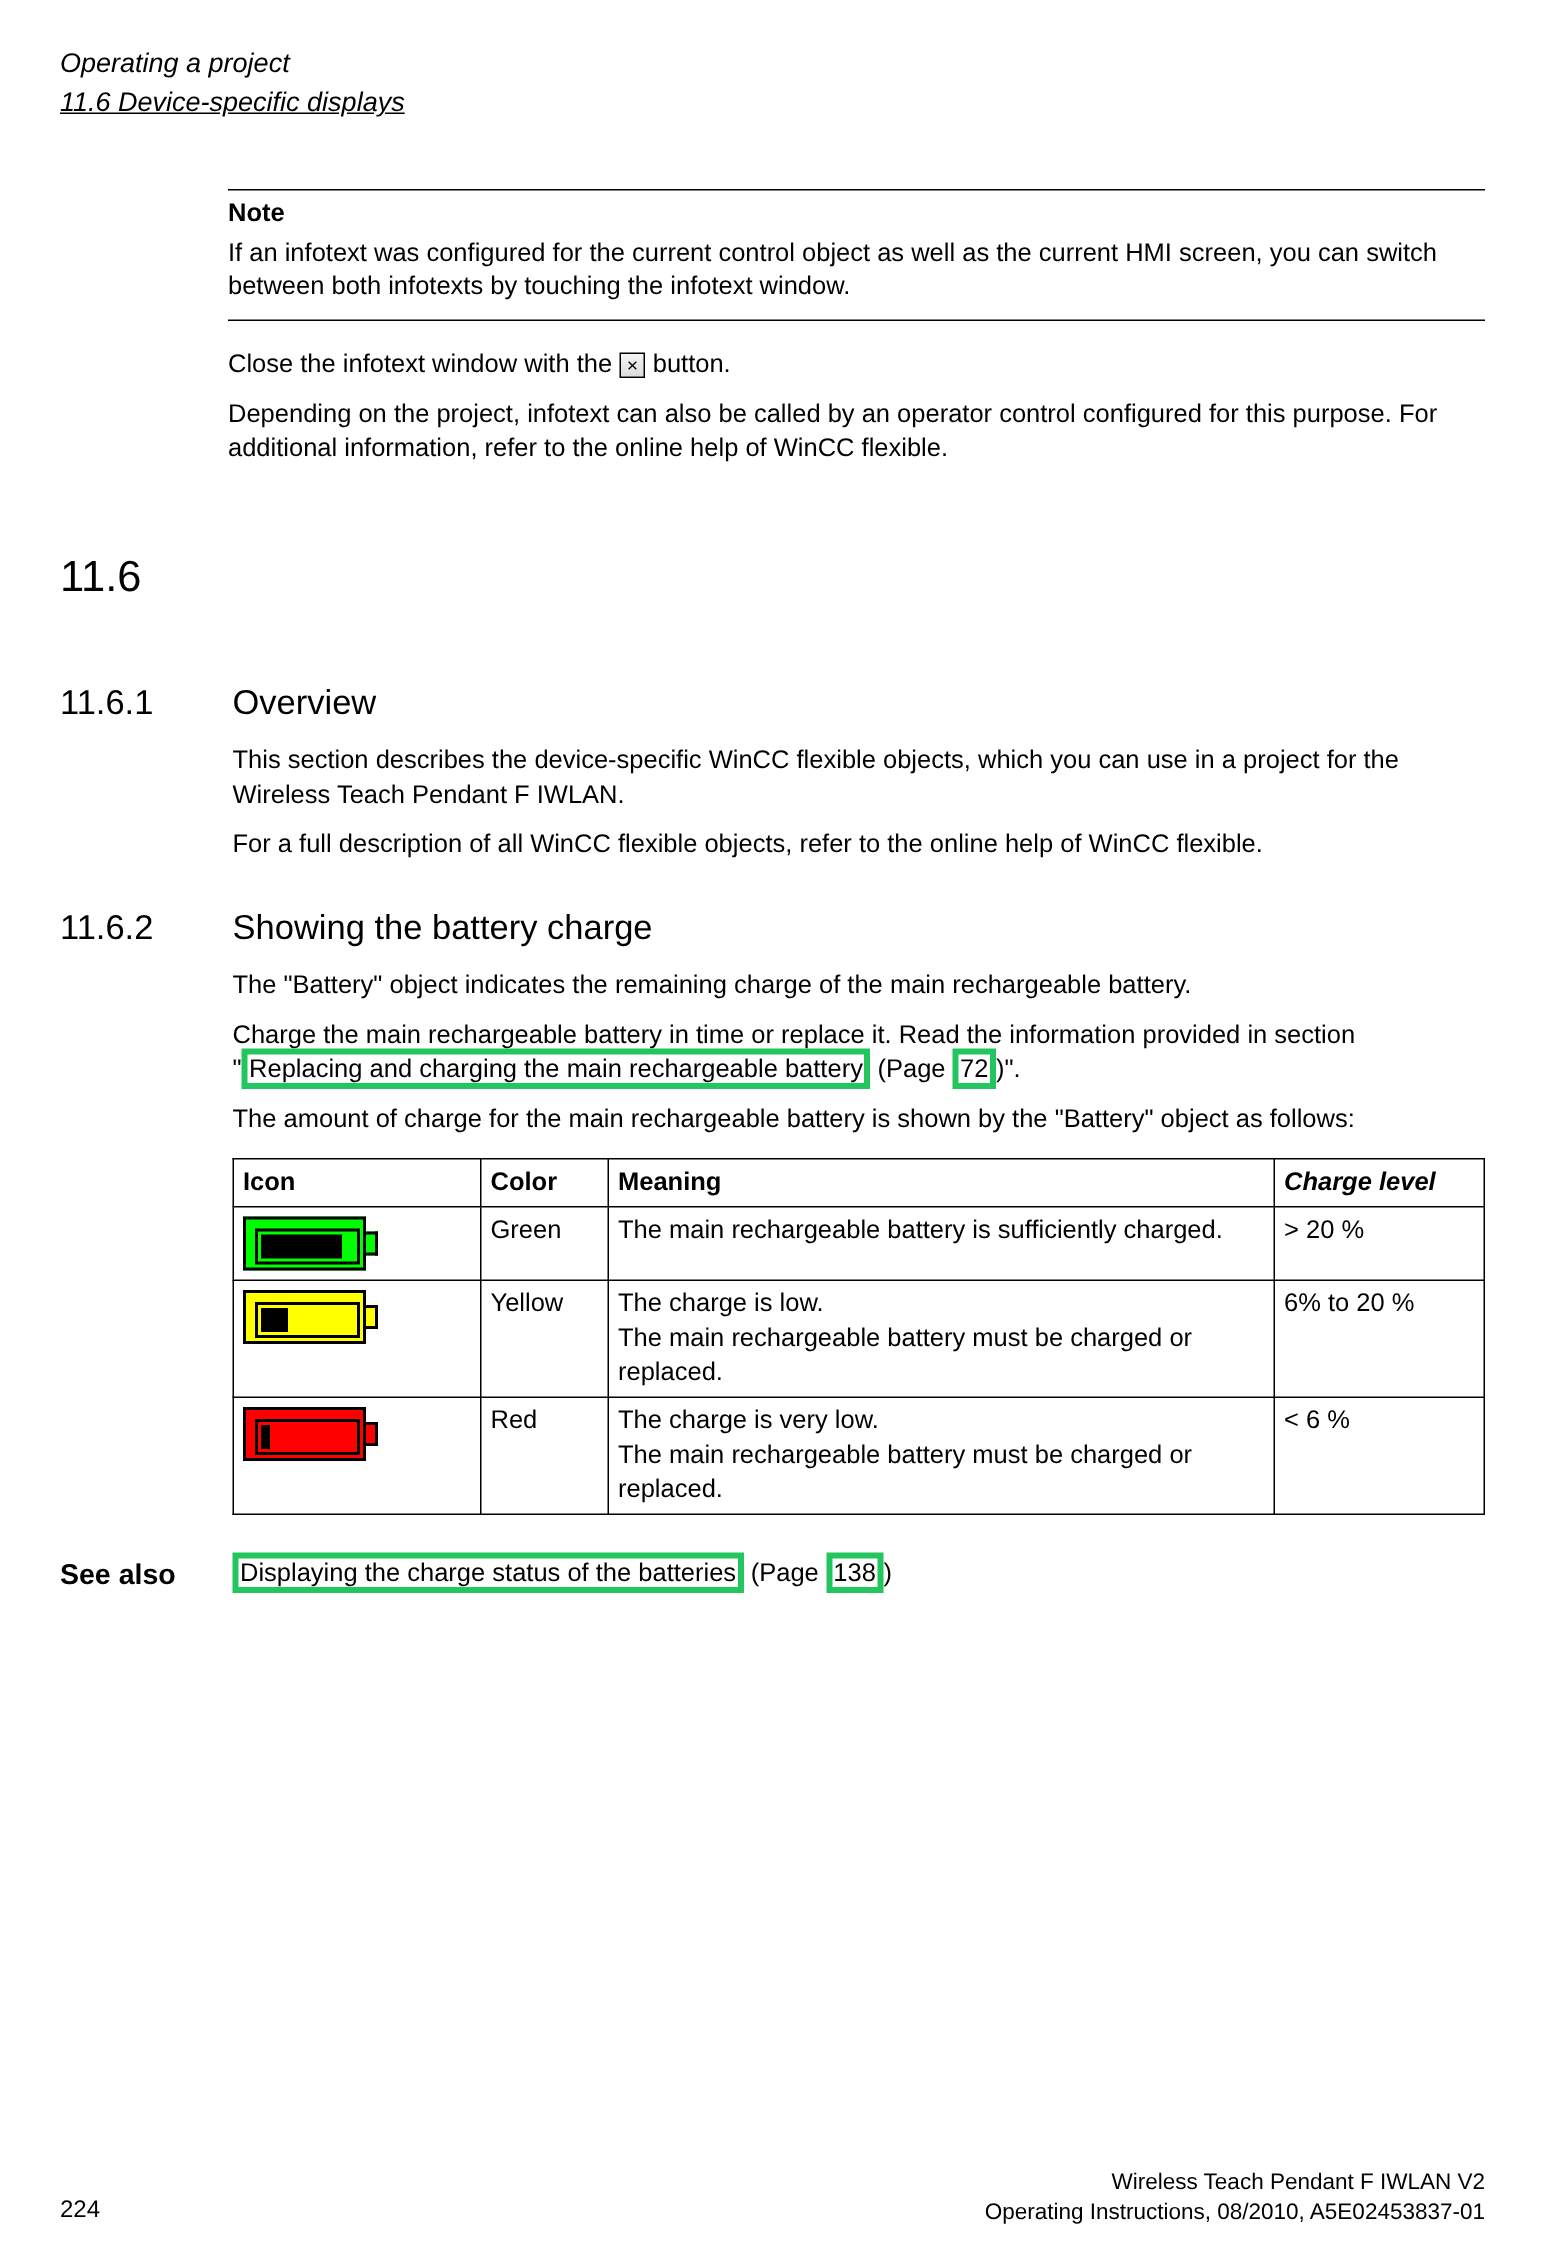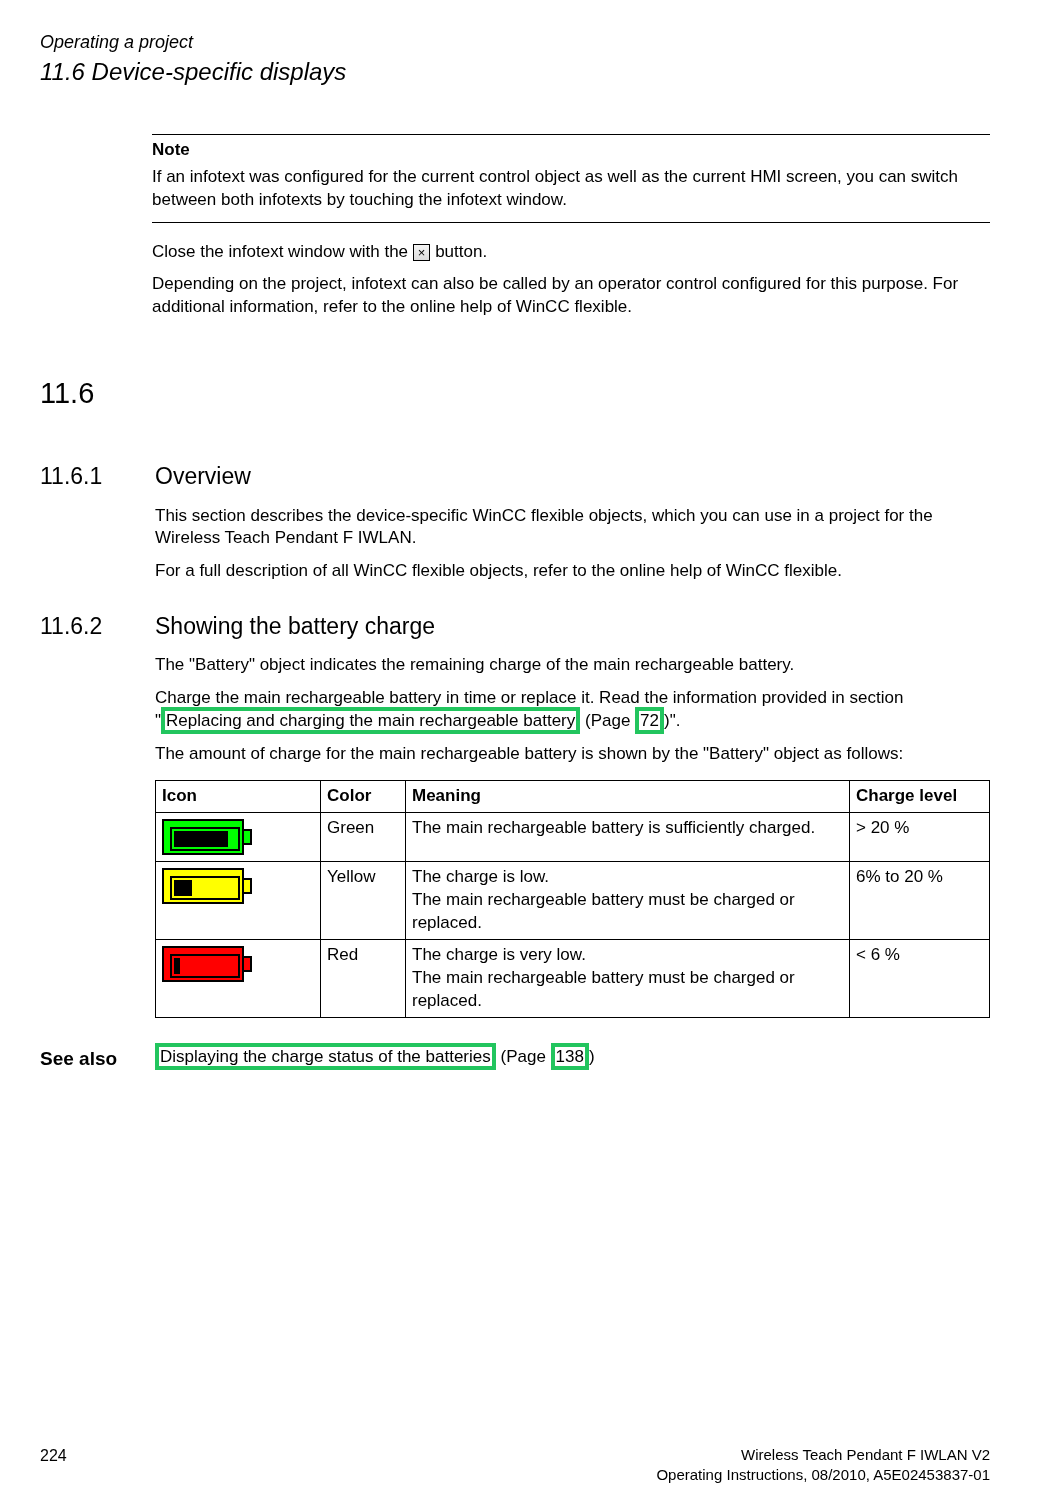--- a/index.html
+++ b/index.html
@@ -14,22 +14,23 @@
       padding: 30px 50px 30px 40px;
       line-height: 1.35;
     }
     .header-left {
       font-style: italic;
       font-size: 18px;
       margin-bottom: 2px;
     }
     .header-sub {
       font-style: italic;
-      font-size: 24px;
+      font-size: 18px;
       margin-bottom: 45px;
+      text-decoration: underline;
     }
     .content {
       margin-left: 112px;
     }
     .note-rule-top {
       border-top: 1px solid #000;
       margin-bottom: 4px;
     }
     .note-rule-bottom {
       border-top: 1px solid #000;
@@ -77,21 +78,21 @@
     th, td {
       border: 1px solid #000;
       padding: 4px 6px;
       text-align: left;
       vertical-align: top;
     }
     th { font-weight: bold; background: #fff; }
     .icon-cell { width: 165px; }
     .color-cell { width: 85px; }
     .meaning-cell { width: auto; }
-    .level-cell { width: 140px; }
+    .level-cell { width: 140px; font-style: italic; }
     .battery {
       width: 90px;
       height: 36px;
       position: relative;
       margin: 2px 0;
     }
     .battery-body {
       position: absolute;
       left: 0; top: 0;
       width: 82px; height: 36px;
@@ -148,21 +149,21 @@
       right: 50px;
       left: 40px;
       font-size: 15px;
     }
     .footer-right {
       text-align: right;
     }
     .footer-pagenum {
       position: absolute;
       left: 0;
-      bottom: 18px;
+      bottom: 0;
       font-size: 16px;
     }
   </style>
 </head>
 <body>
 
 <div class="header-left">Operating a project</div>
 <div class="header-sub">11.6 Device-specific displays</div>
 
 <div class="content">

